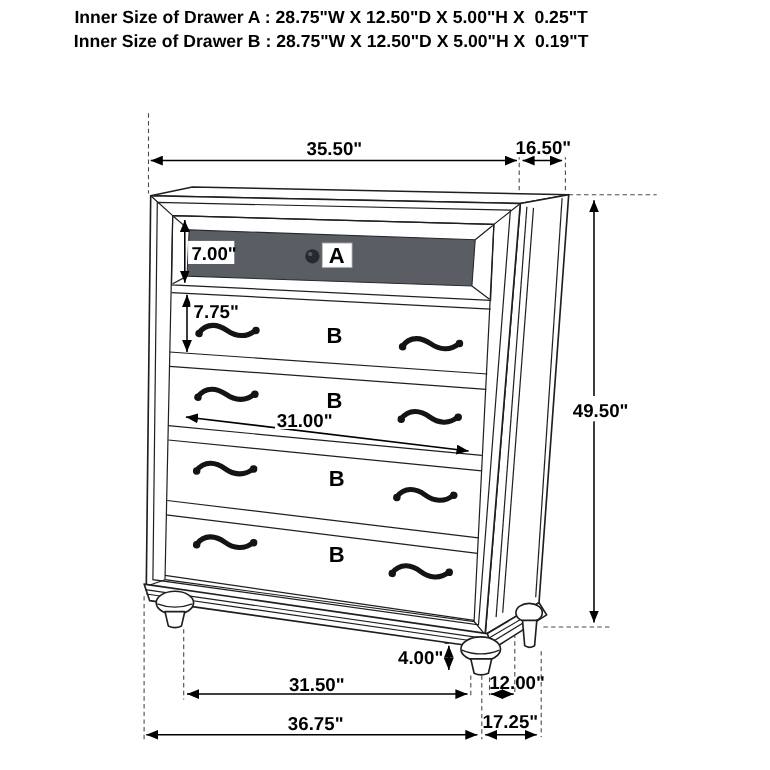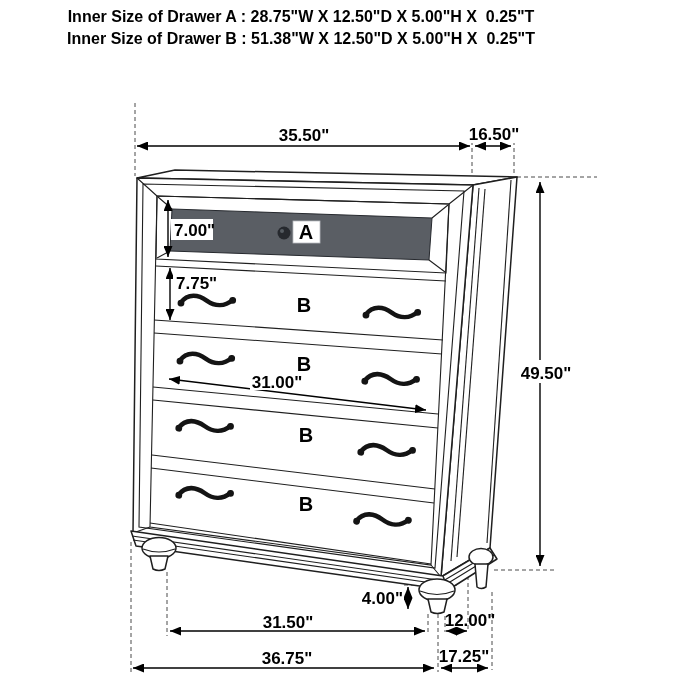--- a/index.html
+++ b/index.html
@@ -14,21 +14,21 @@
   .dimline{stroke:#000;stroke-width:1.4;}
   .ext{stroke:#4a4a4a;stroke-width:1;stroke-dasharray:4 3;fill:none;}
   .wood{fill:#ffffff;stroke:#1f1f1f;stroke-width:1.5;stroke-linejoin:round;}
   .thin{fill:none;stroke:#1f1f1f;stroke-width:1.1;}
   .lbg{fill:#ffffff;}
 </style>
 </head>
 <body>
 
 <div class="header">Inner Size of Drawer A : 28.75"W X 12.50"D X 5.00"H X  0.25"T</div>
-<div class="header" style="top:28px">Inner Size of Drawer B : 51.38"W X 12.50"D X 5.00"H X  0.25"T</div>
+<div class="header" style="top:28px">Inner Size of Drawer B : 28.75"W X 12.50"D X 5.00"H X  0.19"T</div>
 
 <svg width="700" height="700" viewBox="0 0 700 700">
   <defs>
     <marker id="arr" markerUnits="userSpaceOnUse" markerWidth="11" markerHeight="9" viewBox="0 0 11 9" refX="11" refY="4.5" orient="auto-start-reverse">
       <path d="M0,0 L11,4.5 L0,9 Z" fill="#000"></path>
     </marker>
     <g id="bail">
       <path d="M3,10 C10,-1 21,1 29,6 C37,11 47,12 55,4" fill="none" stroke="#141414" stroke-width="4.6" stroke-linecap="round"></path>
       <circle cx="3.5" cy="10" r="3.4" fill="#141414"></circle>
       <circle cx="55" cy="4.5" r="3.4" fill="#141414"></circle>

